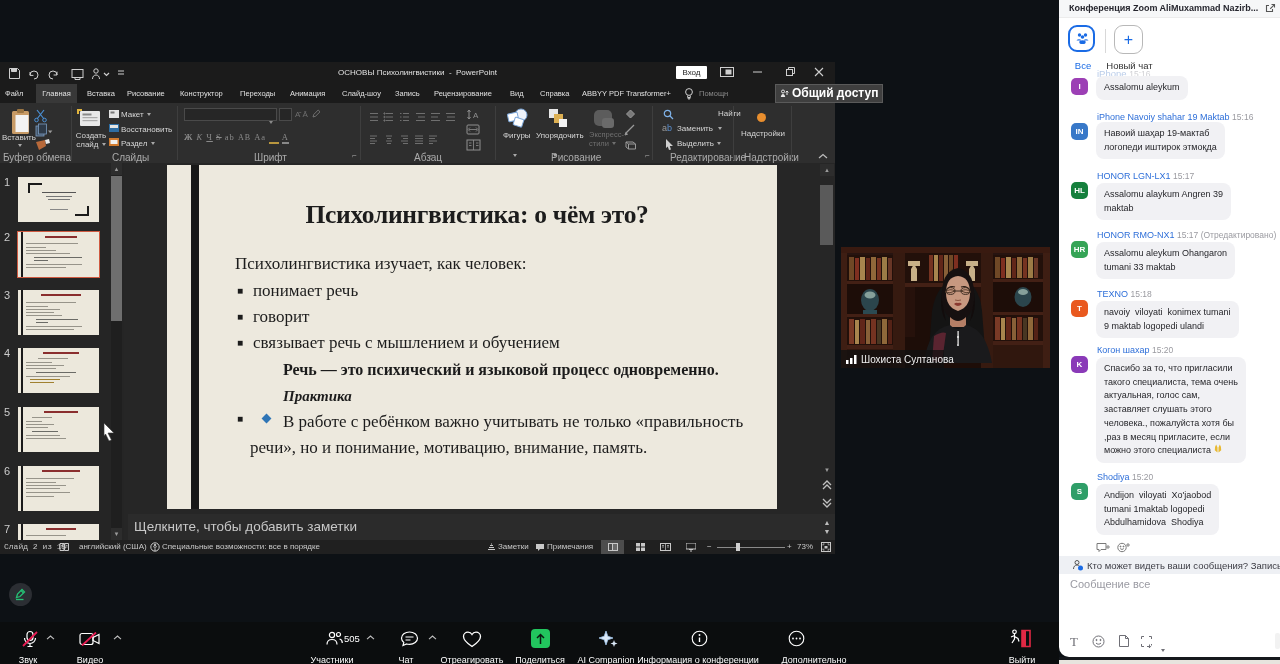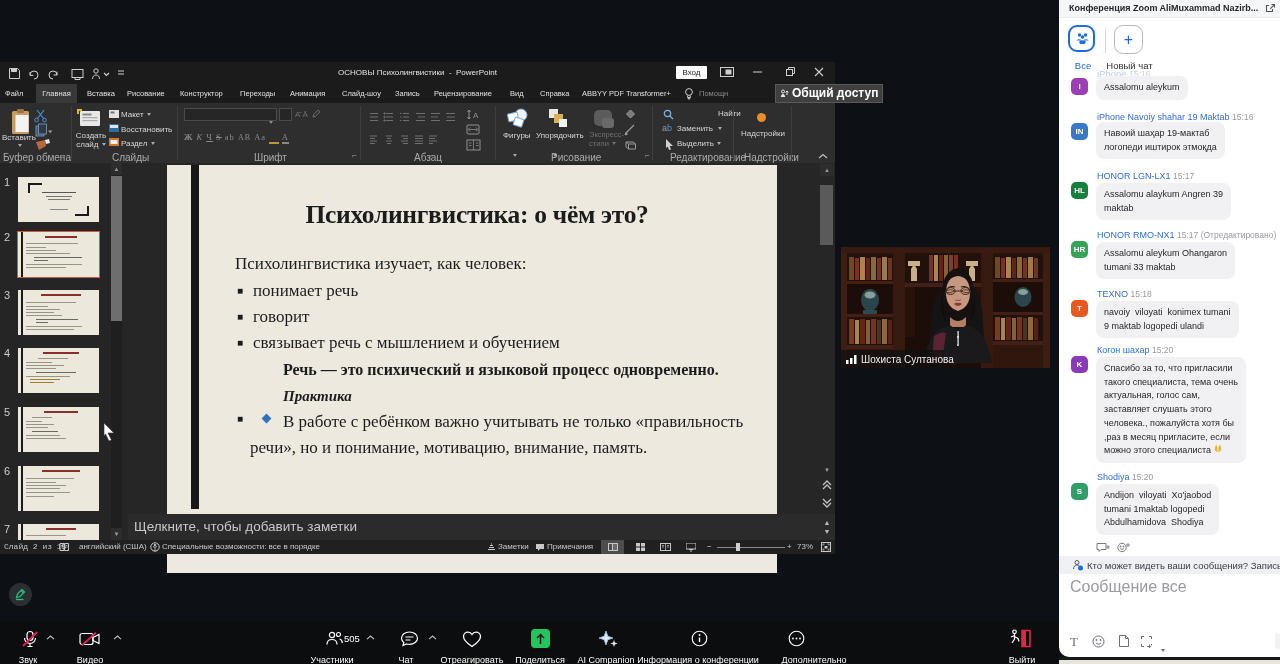--- a/index.html
+++ b/index.html
@@ -19,21 +19,21 @@
   .mini { position:absolute; left:18px; width:81px; height:45px; background:#ece8dc; }
   .mini .vbar { position:absolute; left:3px; top:0; width:1.5px; height:100%; background:#1a1a1a; }
   .mini .t { position:absolute; left:8px; right:4px; top:4px; height:3px; text-align:center; }
   .mini .t i { display:inline-block; height:2px; background:#8a2e2e; vertical-align:top; }
   .mini .l { position:absolute; height:1.1px; background:#97948a; }
   #slidearea { position:absolute; left:124px; top:101px; width:711px; height:351px; background:#262626; }
   .thumbnum { position:absolute; left:4px; font-size:11px; color:#cccccc; }
   #notesbar { position:absolute; left:128px; top:452px; width:707px; height:26px; background:#2b2b2b; color:#c8c8c8; font-size:13.5px; line-height:26px; padding-left:6px; }
   #statusbar { position:absolute; left:0; top:478px; width:835px; height:14px; background:#202020; color:#c8c8c8; font-size:8px; line-height:14px; }
   
-  #slide { position:absolute; left:167px; top:103px; width:610px; height:408px; background:#ede9de; font-family:"Liberation Serif", serif; color:#1c1c1c; }
+  #slide { position:absolute; left:167px; top:103px; width:610px; height:344px; background:#ede9de; font-family:"Liberation Serif", serif; color:#1c1c1c; }
   #slidebar { position:absolute; left:24px; top:0; width:8px; height:344px; background:#181818; }
   
   #chat { position:absolute; left:1059px; top:0; width:221px; height:657px; background:#ffffff; border-bottom-left-radius:10px; overflow:hidden; }
   .msg-av { position:absolute; left:12px; width:17px; height:17px; border-radius:5px; color:#fff; font-size:8px; font-weight:bold; text-align:center; line-height:17px; }
   .msg-nm { position:absolute; left:38px; font-size:9px; color:#2e6fd9; white-space:nowrap; }
   .msg-nm i { color:#9a9aa0; font-weight:normal; font-style:normal; font-size:8.5px; }
   .msg-bb { position:absolute; left:37px; background:#f1f1f4; border-radius:8px; padding:5px 8px; font-size:9px; line-height:13.7px; color:#26262a; white-space:nowrap; }
   
   #toolbar { position:absolute; left:0; top:622px; width:1059px; height:42px; background:#0b0d0e; }
   .cv { display:inline-block; width:0; height:0; border-left:2.5px solid transparent; border-right:2.5px solid transparent; border-top:3px solid #a8a8a8; vertical-align:middle; margin-left:1px; }
@@ -740,21 +740,21 @@
       </svg>
     <div class="abs" style="left:0;top:556px;width:221px;height:18px;background:#eef0f4;"></div>
     <svg class="abs" style="left:13px;top:559px" width="12" height="12" viewBox="0 0 12 12">
         <g fill="none" stroke="#555">
           <circle cx="5" cy="3.5" r="2"></circle>
           <path d="M1.5 10c0-2.5 1.6-4 3.5-4 1 0 1.8 0.3 2.4 1"></path>
         </g>
         <circle cx="8.5" cy="9" r="2.5" fill="#1a6be5"></circle>
       </svg>
     <div class="abs" style="left:28px;top:560px;font-size:9.5px;color:#3c3c44;white-space:nowrap;">Кто может видеть ваши сообщения? Запись включ</div>
-    <div class="abs" style="left:11px;top:578px;font-size:16px;color:#9a9aa2;">Сообщение все</div>
+    <div class="abs" style="left:11px;top:578px;font-size:11px;color:#9a9aa2;">Сообщение все</div>
     <div class="abs" style="left:11px;top:634px;font-size:13px;color:#6f6f76;font-family:'Liberation Serif',serif;">T</div>
     <svg class="abs" style="left:33px;top:635px" width="13" height="13" viewBox="0 0 13 13">
         <g fill="none" stroke="#6f6f76" stroke-width="1">
           <circle cx="6.5" cy="6.5" r="5.5"></circle>
           <circle cx="4.5" cy="5" r="0.6" fill="#6f6f76"></circle>
           <circle cx="8.5" cy="5" r="0.6" fill="#6f6f76"></circle>
           <path d="M4 8a3.2 3.2 0 0 0 5 0"></path>
         </g>
       </svg>
     <svg class="abs" style="left:59px;top:634px" width="12" height="14" viewBox="0 0 12 14">

